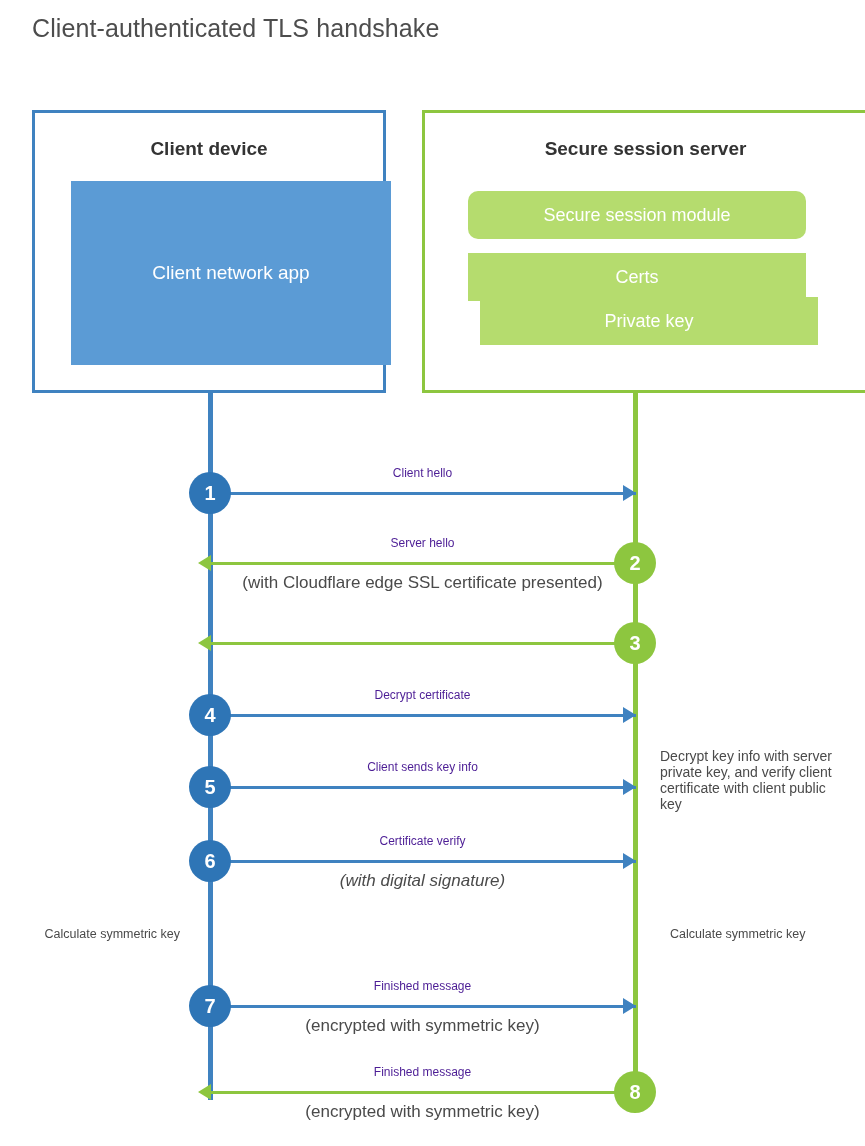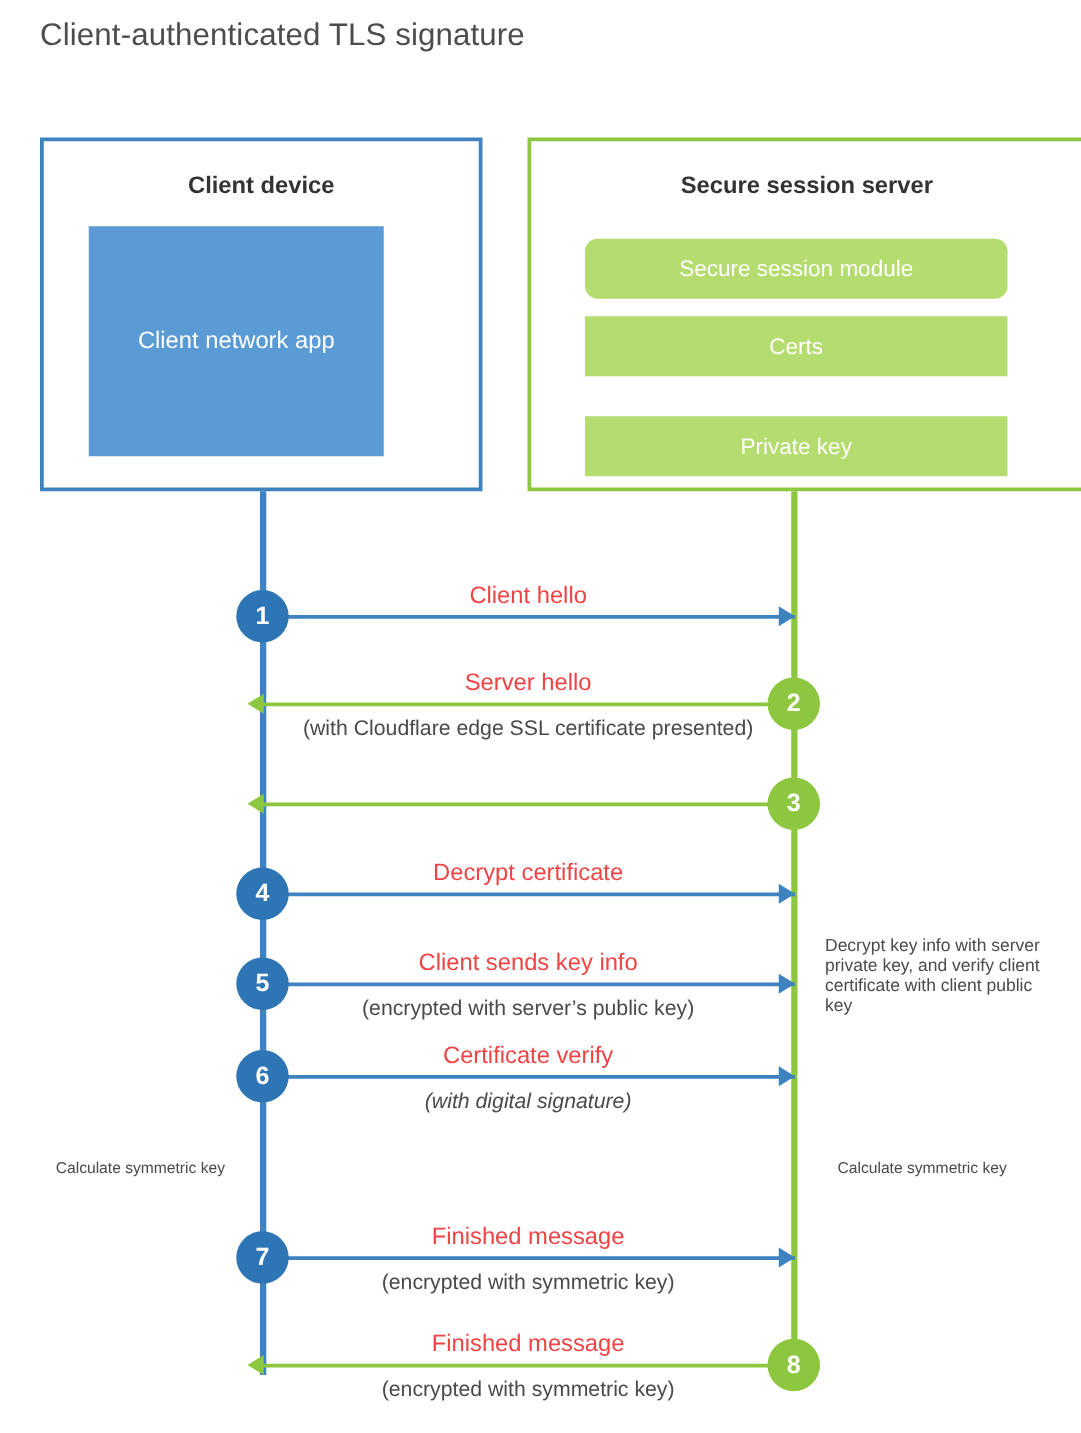--- a/index.html
+++ b/index.html
@@ -16,32 +16,32 @@
 
   
   .actor-box{position:absolute;background:#ffffff;box-sizing:border-box;}
   #client-box{left:32px;top:110px;width:354px;height:283px;border:3px solid #3f82c0;}
   #server-box{left:422px;top:110px;width:447px;height:283px;border:3px solid #8dc63f;}
   .actor-title{
     position:absolute;left:0;right:0;top:25px;text-align:center;
     font-size:19px;font-weight:bold;color:#333333;
   }
   #client-app{
-    position:absolute;left:36px;top:68px;width:236px;height:184px;
+    position:absolute;left:36px;top:68px;width:320px;height:184px;
     background:#5b9bd5;color:#ffffff;font-size:19px;line-height:26px;
     display:flex;align-items:center;justify-content:center;text-align:center;
   }
   .server-bar{
     position:absolute;left:43px;width:338px;height:48px;
     background:#b5dc6e;color:#ffffff;font-size:18px;
     display:flex;align-items:center;justify-content:center;text-align:center;
   }
   #server-bar-0{top:78px;border-radius:10px;}
   #server-bar-1{top:140px;}
-  #server-bar-2{top:220px;}
+  #server-bar-2{top:184px;margin-left:12px;}
 
   
   #sequence{position:absolute;left:0;top:0;width:865px;height:1146px;}
   .lifeline{position:absolute;width:5px;}
   #client-lifeline{left:208px;top:393px;height:707px;background:#3f82c0;}
   #server-lifeline{left:633px;top:393px;height:707px;background:#8dc63f;}
 
   .step-circle{
     position:absolute;width:42px;height:42px;border-radius:50%;
     color:#ffffff;font-size:20px;font-weight:bold;
@@ -58,39 +58,39 @@
   .arrow-head.right{
     border-top:8px solid transparent;border-bottom:8px solid transparent;
     border-left:13px solid #3f82c0;
   }
   .arrow-head.left{
     border-top:8px solid transparent;border-bottom:8px solid transparent;
     border-right:13px solid #8dc63f;
   }
 
   .msg-label{
-    position:absolute;text-align:center;font-size:19px;color:#ef4444;
+    position:absolute;text-align:center;font-size:12px;color:#4c1d95;
     white-space:nowrap;
   }
   .msg-sub{
     position:absolute;text-align:center;font-size:17px;color:#4a4a4a;
     white-space:nowrap;
   }
 
   .side-note{
     position:absolute;font-size:14px;line-height:16px;color:#4a4a4a;
   }
   #note-decrypt{left:660px;top:748px;width:180px;text-align:left;}
   #note-calc-client{left:20px;top:925px;width:160px;text-align:right;line-height:18px;font-size:12.5px;}
   #note-calc-server{left:670px;top:925px;width:170px;text-align:left;line-height:18px;font-size:12.5px;}
 </style>
 </head>
 <body>
 
-<div id="page-title">Client-authenticated TLS signature</div>
+<div id="page-title">Client-authenticated TLS handshake</div>
 
 <div class="actor-box" id="client-box">
   <div class="actor-title">Client device</div>
   <div id="client-app">Client network app</div>
 </div>
 
 <div class="actor-box" id="server-box">
   <div class="actor-title">Secure session server</div>
   <div class="server-bar" id="server-bar-0">Secure session module</div>
   <div class="server-bar" id="server-bar-1">Certs</div>
@@ -114,21 +114,20 @@
     <div class="arrow-head left" style="top: 635px; left: 197.5px;"></div>
     <div class="step-circle right" style="top: 622px;">3</div>
     <div class="msg-line blue" style="top: 714px; left: 210.5px; width: 425px;"></div>
     <div class="arrow-head right" style="top: 707px; left: 622.5px;"></div>
     <div class="step-circle left" style="top: 694px;">4</div>
     <div class="msg-label" style="left: 210px; width: 425px; top: 688px;">Decrypt certificate</div>
     <div class="msg-line blue" style="top: 786px; left: 210.5px; width: 425px;"></div>
     <div class="arrow-head right" style="top: 779px; left: 622.5px;"></div>
     <div class="step-circle left" style="top: 766px;">5</div>
     <div class="msg-label" style="left: 210px; width: 425px; top: 760px;">Client sends key info</div>
-    <div class="msg-sub" style="left: 210px; width: 425px; top: 797px;">(encrypted with server’s public key)</div>
     <div class="msg-line blue" style="top: 860px; left: 210.5px; width: 425px;"></div>
     <div class="arrow-head right" style="top: 853px; left: 622.5px;"></div>
     <div class="step-circle left" style="top: 840px;">6</div>
     <div class="msg-label" style="left: 210px; width: 425px; top: 834px; text-align: center;">Certificate verify</div>
     <div class="msg-sub" style="left: 210px; width: 425px; top: 871px; font-style: italic;">(with digital signature)</div>
     <div class="msg-line blue" style="top: 1005px; left: 210.5px; width: 425px;"></div>
     <div class="arrow-head right" style="top: 998px; left: 622.5px;"></div>
     <div class="step-circle left" style="top: 985px;">7</div>
     <div class="msg-label" style="left: 210px; width: 425px; top: 979px;">Finished message</div>
     <div class="msg-sub" style="left: 210px; width: 425px; top: 1016px;">(encrypted with symmetric key)</div>

